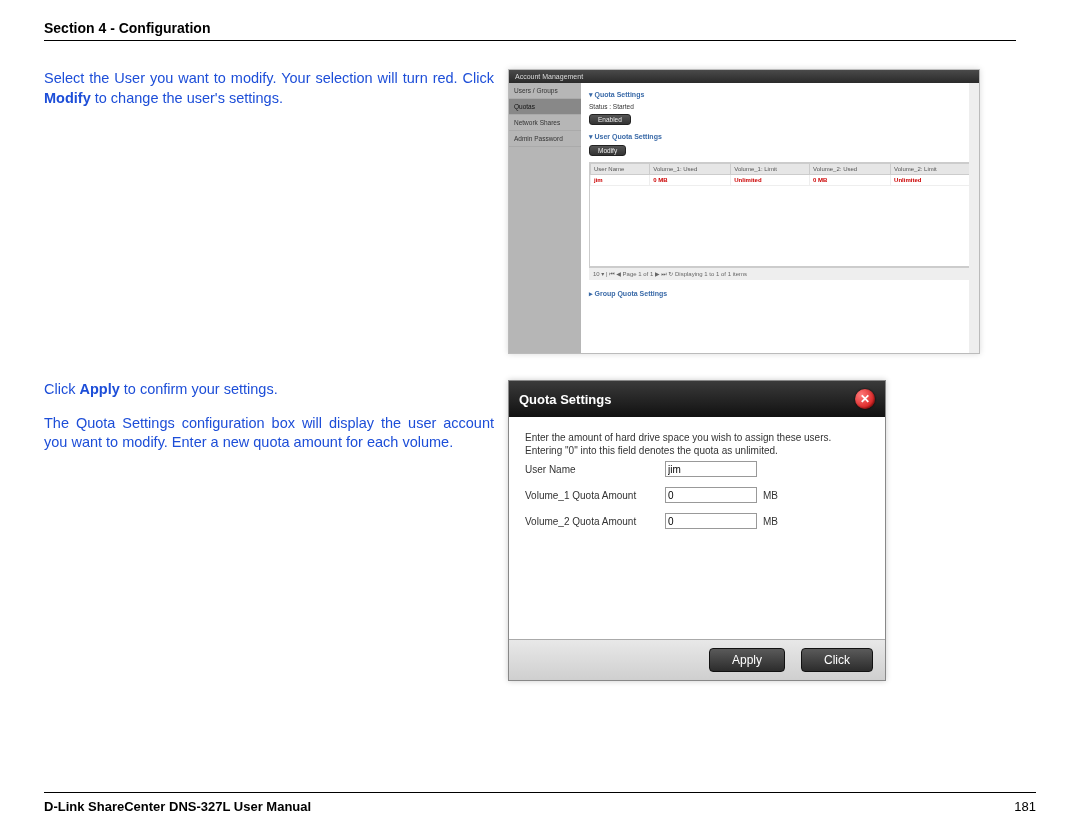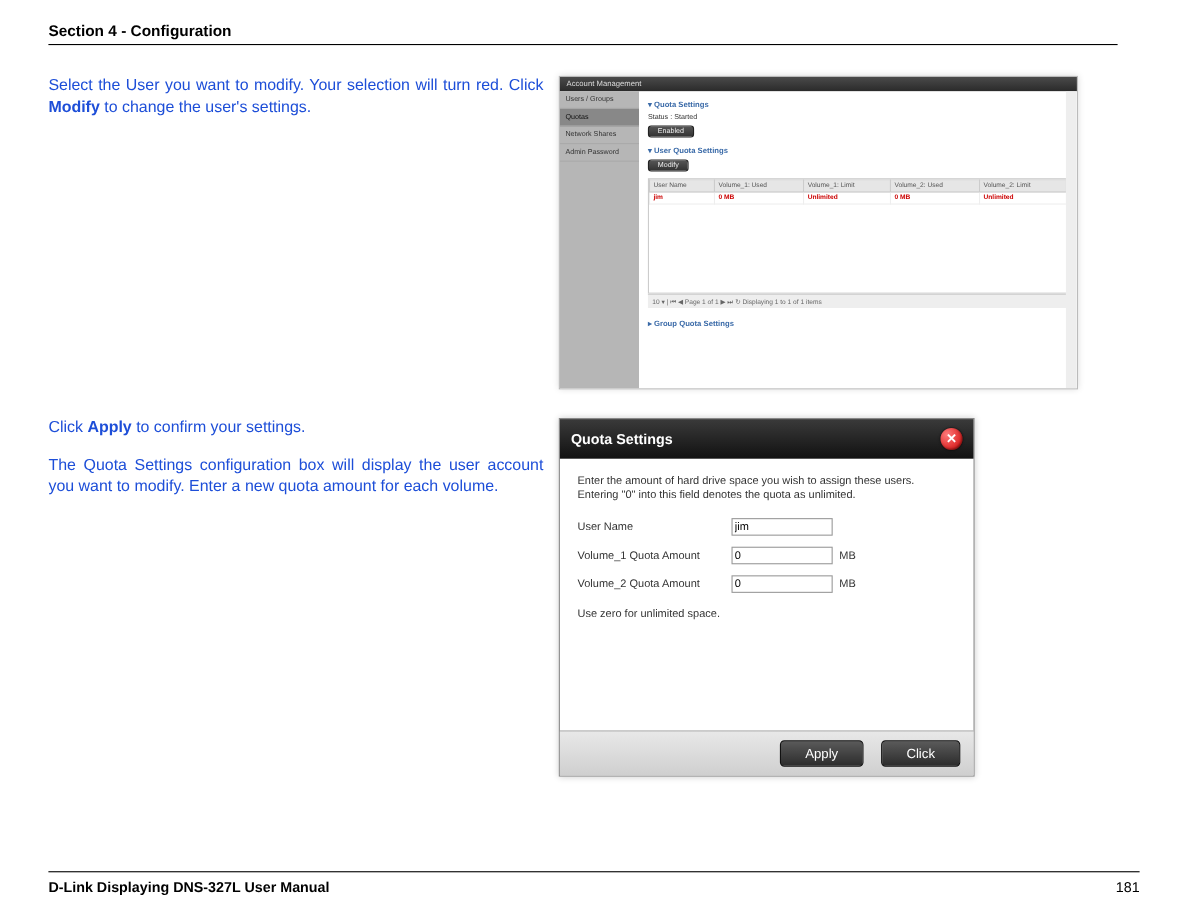--- a/index.html
+++ b/index.html
@@ -162,21 +162,21 @@
     color:#fff; display:flex;align-items:center;justify-content:center;
     font-weight:bold;font-size:12px;
     box-shadow: inset -1px -1px 2px rgba(0,0,0,0.4), 0 0 2px #000;
   }
   .shot2-body {
     flex:1;
     padding: 14px 16px 10px 16px;
     color:#333;
     font-size: 10px;
   }
-  .shot2-body .desc { margin-bottom: 14px; line-height:1.3; }
+  .shot2-body .desc { margin-bottom: 4px; line-height:1.3; }
   .form-row {
     display:flex;
     align-items:center;
     margin-bottom:10px;
     font-size:10px;
   }
   .form-row label { width:140px; }
   .form-row input {
     width:92px;
     height:16px;
@@ -302,31 +302,30 @@
         <div class="form-row">
           <label>Volume_1 Quota Amount</label>
           <input value="0" style="">
           <span class="unit">MB</span>
         </div>
         <div class="form-row">
           <label>Volume_2 Quota Amount</label>
           <input value="0" style="">
           <span class="unit">MB</span>
         </div>
-        <div class="note">Use zero for unlimited space.</div>
         <div class="shot2-empty"></div>
       </div>
       <div class="shot2-footer">
         <button class="dlg-btn">Apply</button>
         <button class="dlg-btn">Click</button>
       </div>
     </div>
   </div>
 </div>
 
 <div class="page-footer">
   <div class="prod">
-    <span>D-Link Displaying</span>
+    <span>D-Link ShareCenter</span>
     <span class="thin"> </span><span class="thin">DNS-327L</span>
     <span> </span><span>User Manual</span>
   </div>
   <div>181</div>
 </div>
 
 </body></html>

